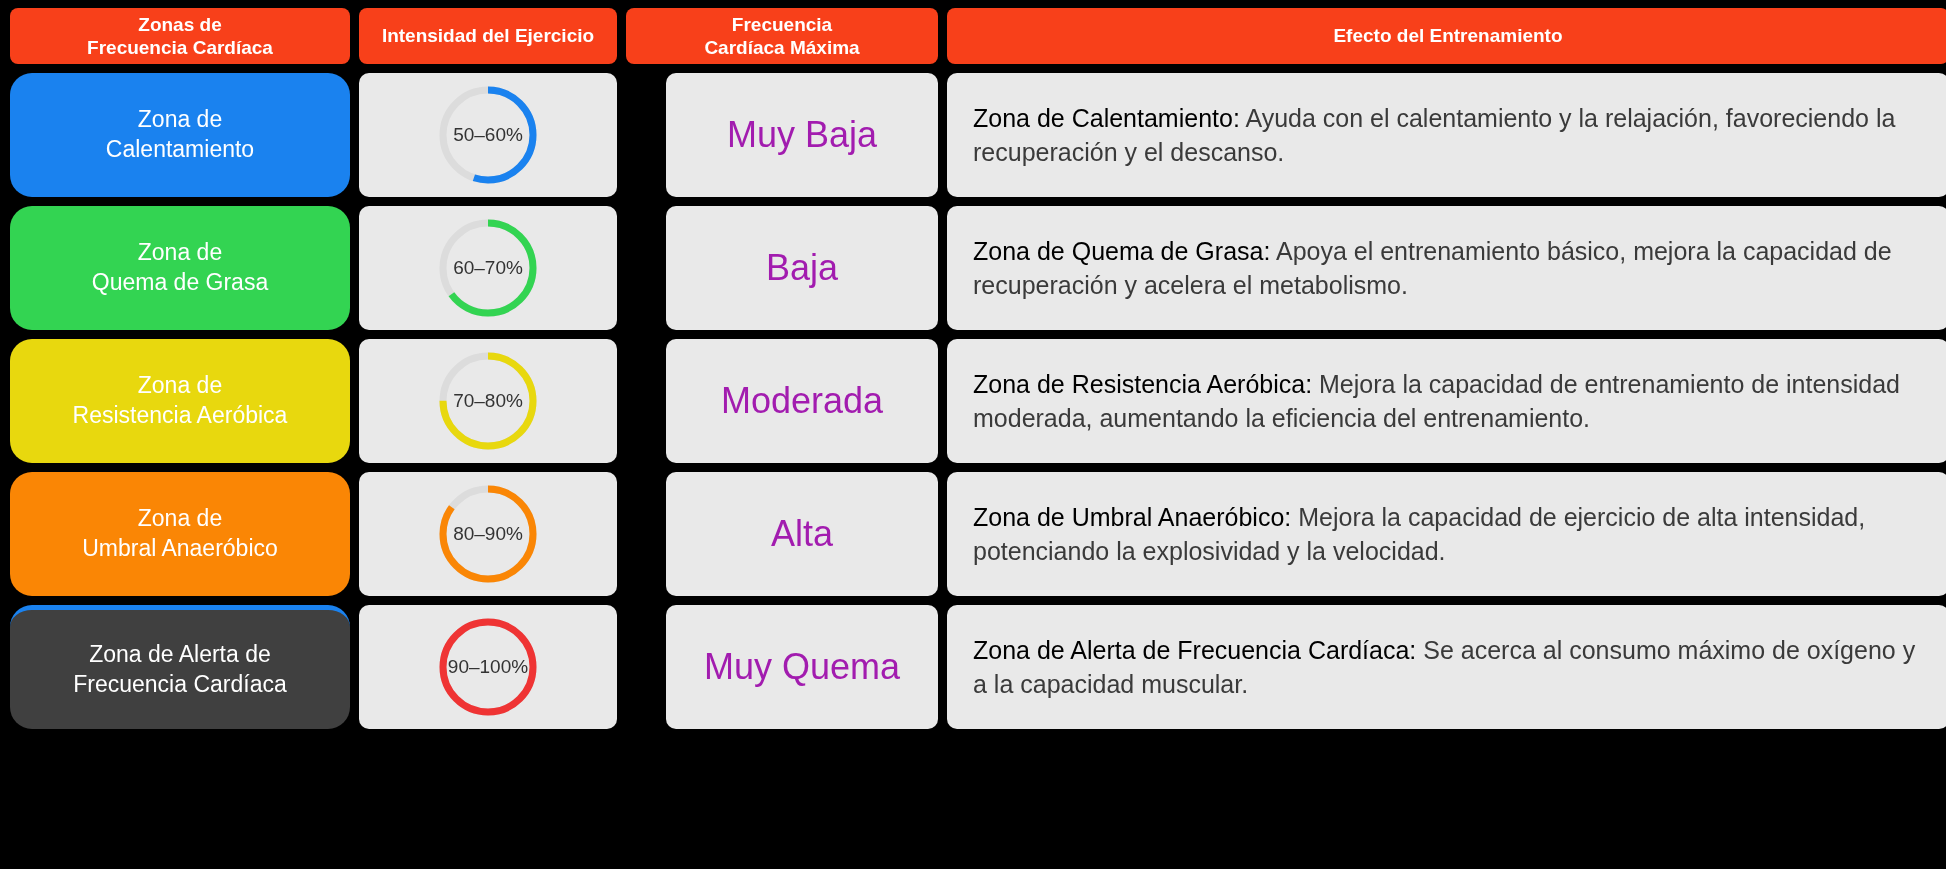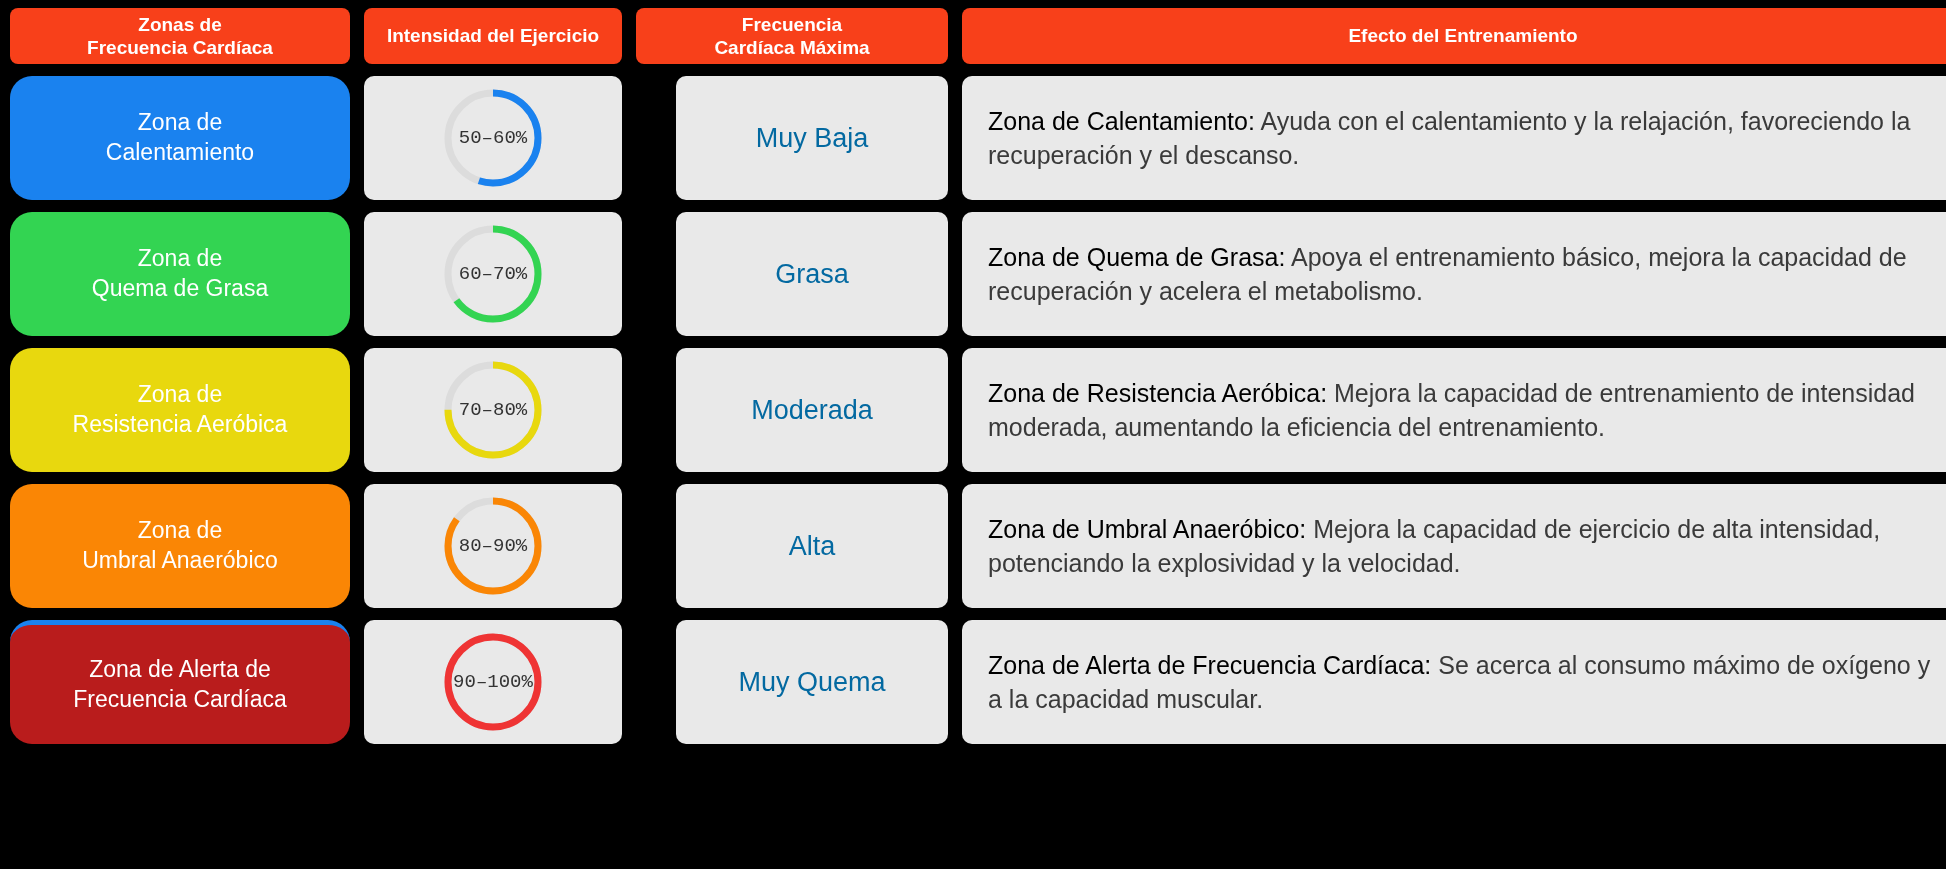--- a/index.html
+++ b/index.html
@@ -23,20 +23,21 @@
     padding: 8px 10px 0 10px;
   }
 
   
   .grid {
     display: grid;
     grid-template-columns: 340px 258px 312px 1002px;
     grid-auto-rows: auto;
     column-gap: 14px;
     row-gap: 12px;
+    gap: 9px;
   }
 
   
   .hcell {
     background: #f8401a;
     border-radius: 8px;
     color: #ffffff;
     font-size: 19px;
     font-weight: bold;
     line-height: 1.22;
@@ -75,21 +76,20 @@
   }
   .gauge-cell {
     display: flex;
     align-items: center;
     justify-content: center;
   }
   .gauge {
     position: relative;
     width: 104px;
     height: 104px;
-    font-family: Liberation Mono, monospace;
   }
   .gauge svg {
     display: block;
     width: 104px;
     height: 104px;
     transform: rotate(-90deg);
   }
   .gauge .track {
     fill: none;
     stroke: #dcdcdc;
@@ -108,22 +108,22 @@
     justify-content: center;
     font-size: 19px;
     color: #333333;
   }
 
   
   .intensity-cell {
     display: flex;
     align-items: center;
     justify-content: center;
-    font-size: 27px;
-    color: #0369a1;
+    font-size: 36px;
+    color: #a21caf;
     margin-left: 40px;
   }
 
   
   .effect-cell {
     display: flex;
     align-items: center;
     padding: 12px 26px;
     font-size: 25px;
     line-height: 1.38;
@@ -172,21 +172,21 @@
 Quema de Grasa</div>
       <div class="gauge-cell">
         <div class="gauge">
           <svg viewBox="0 0 104 104">
             <circle class="track" cx="52" cy="52" r="45"></circle>
             <circle class="arc" cx="52" cy="52" r="45" stroke="#33d452" stroke-dasharray="183.78 98.96"></circle>
           </svg>
           <div class="glabel">60–70%</div>
         </div>
       </div>
-      <div class="intensity-cell">Grasa</div>
+      <div class="intensity-cell">Baja</div>
       <div class="effect-cell">
         <div><span class="lead">Zona de Quema de Grasa:</span><span>Apoya el entrenamiento básico, mejora la capacidad de recuperación y acelera el metabolismo.</span></div>
       </div>
       <div class="zone-cell" style="background: rgb(232, 216, 14);">Zona de
 Resistencia Aeróbica</div>
       <div class="gauge-cell">
         <div class="gauge">
           <svg viewBox="0 0 104 104">
             <circle class="track" cx="52" cy="52" r="45"></circle>
             <circle class="arc" cx="52" cy="52" r="45" stroke="#e8d80e" stroke-dasharray="212.06 70.69"></circle>
@@ -206,21 +206,21 @@
             <circle class="track" cx="52" cy="52" r="45"></circle>
             <circle class="arc" cx="52" cy="52" r="45" stroke="#fa8605" stroke-dasharray="240.33 42.41"></circle>
           </svg>
           <div class="glabel">80–90%</div>
         </div>
       </div>
       <div class="intensity-cell">Alta</div>
       <div class="effect-cell">
         <div><span class="lead">Zona de Umbral Anaeróbico:</span><span>Mejora la capacidad de ejercicio de alta intensidad, potenciando la explosividad y la velocidad.</span></div>
       </div>
-      <div class="zone-cell accent-top" style="background: #b91c1c;">Zona de Alerta de
+      <div class="zone-cell accent-top" style="background: #404040;">Zona de Alerta de
 Frecuencia Cardíaca</div>
       <div class="gauge-cell">
         <div class="gauge">
           <svg viewBox="0 0 104 104">
             <circle class="track" cx="52" cy="52" r="45"></circle>
             <circle class="arc" cx="52" cy="52" r="45" stroke="#ef3434" stroke-dasharray="282.74 0.00"></circle>
           </svg>
           <div class="glabel">90–100%</div>
         </div>
       </div>

